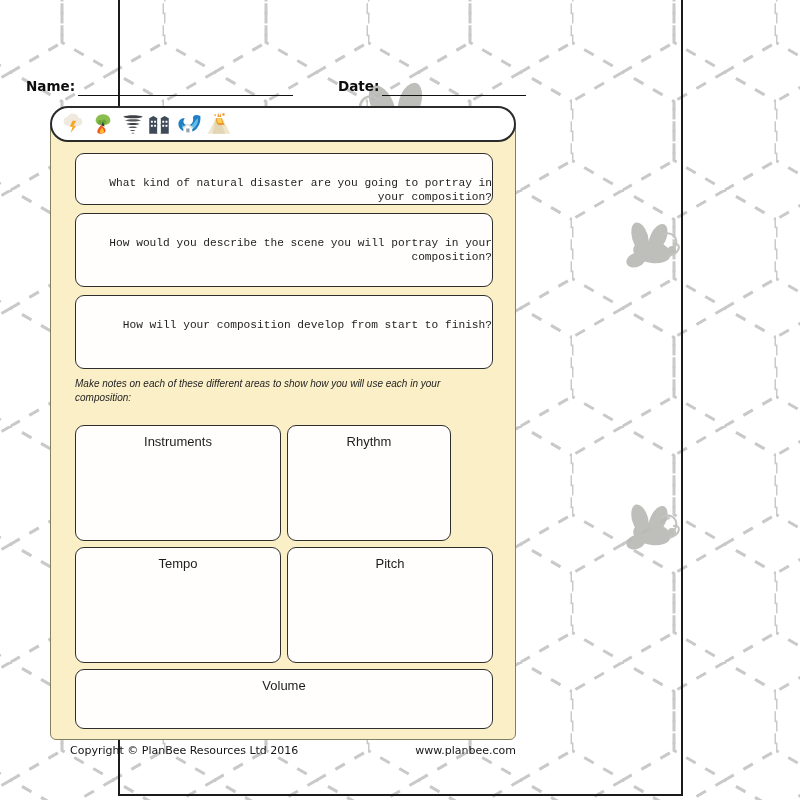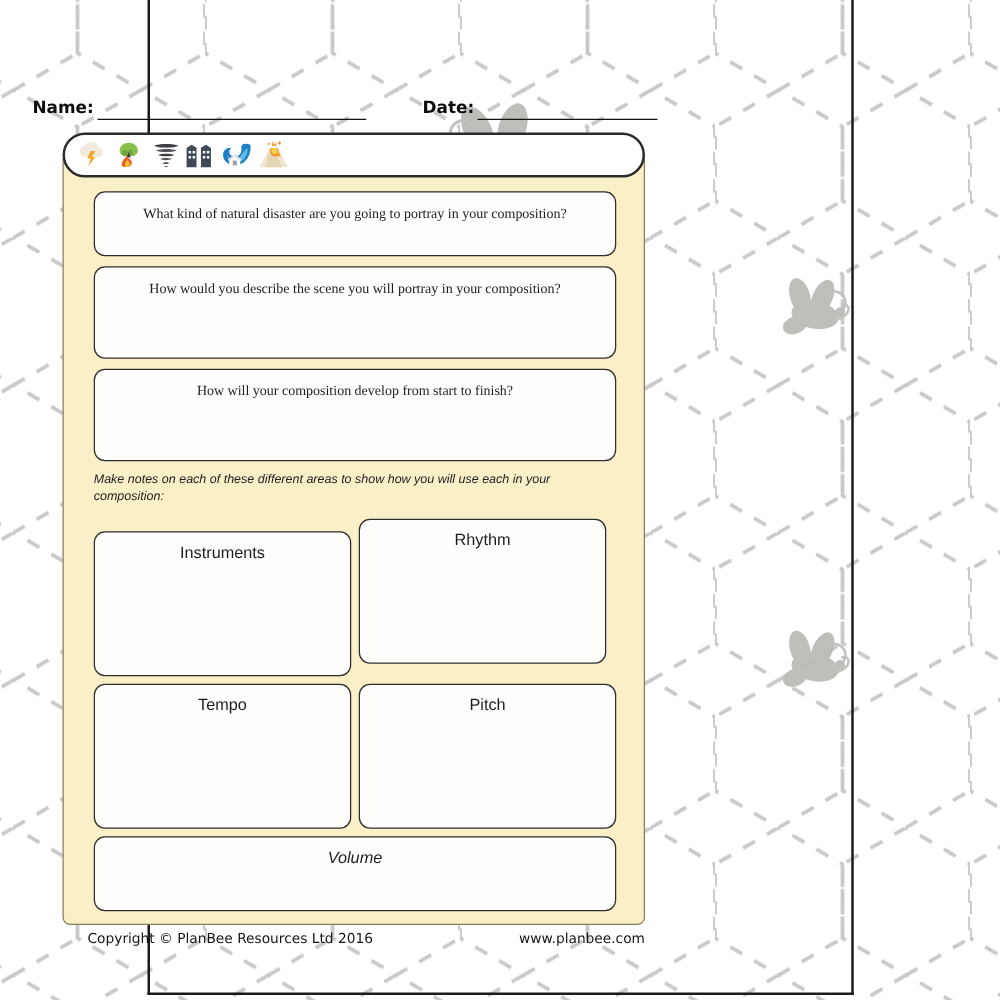--- a/index.html
+++ b/index.html
@@ -160,25 +160,25 @@
   .wbox {
     position: absolute;
     background: rgba(255,255,255,0.94);
     border: 1.8px solid #2e2e2e;
     border-radius: 9px;
     box-sizing: border-box;
     z-index: 7;
   }
   .wbox .q {
     display: block;
-    text-align: center;
-    font-family: Liberation Serif, serif;
+    text-align: right;
+    font-family: Liberation Mono, monospace;
     font-size: 11.2px;
     color: #1d1d1d;
-    padding-top: 10px;
+    padding-top: 22px;
     line-height: 1.25;
   }
   .wbox .lbl {
     display: block;
     text-align: center;
     font-family: "Liberation Sans", sans-serif;
     font-size: 13px;
     color: #1d1d1d;
     padding-top: 8px;
   }
@@ -194,24 +194,24 @@
     width: 420px;
     font-family: "Liberation Sans", sans-serif;
     font-style: italic;
     font-size: 10px;
     color: #1d1d1d;
     line-height: 1.35;
     z-index: 7;
   }
 
   #g1 { left: 24px;  top: 302px; width: 206px; height: 116px; }
-  #g2 { left: 236px; top: 292px; width: 198px; height: 116px; }
+  #g2 { left: 236px; top: 302px; width: 164px; height: 116px; }
   #g3 { left: 24px;  top: 424px; width: 206px; height: 116px; }
   #g4 { left: 236px; top: 424px; width: 206px; height: 116px; }
-  #g5 { left: 24px;  top: 546px; width: 418px; height: 60px; font-style: italic; }
+  #g5 { left: 24px;  top: 546px; width: 418px; height: 60px; }
 
   
   .footer {
     position: absolute;
     left: 50px;
     top: 744px;
     width: 466px;
     height: 14px;
     z-index: 8;
   }

